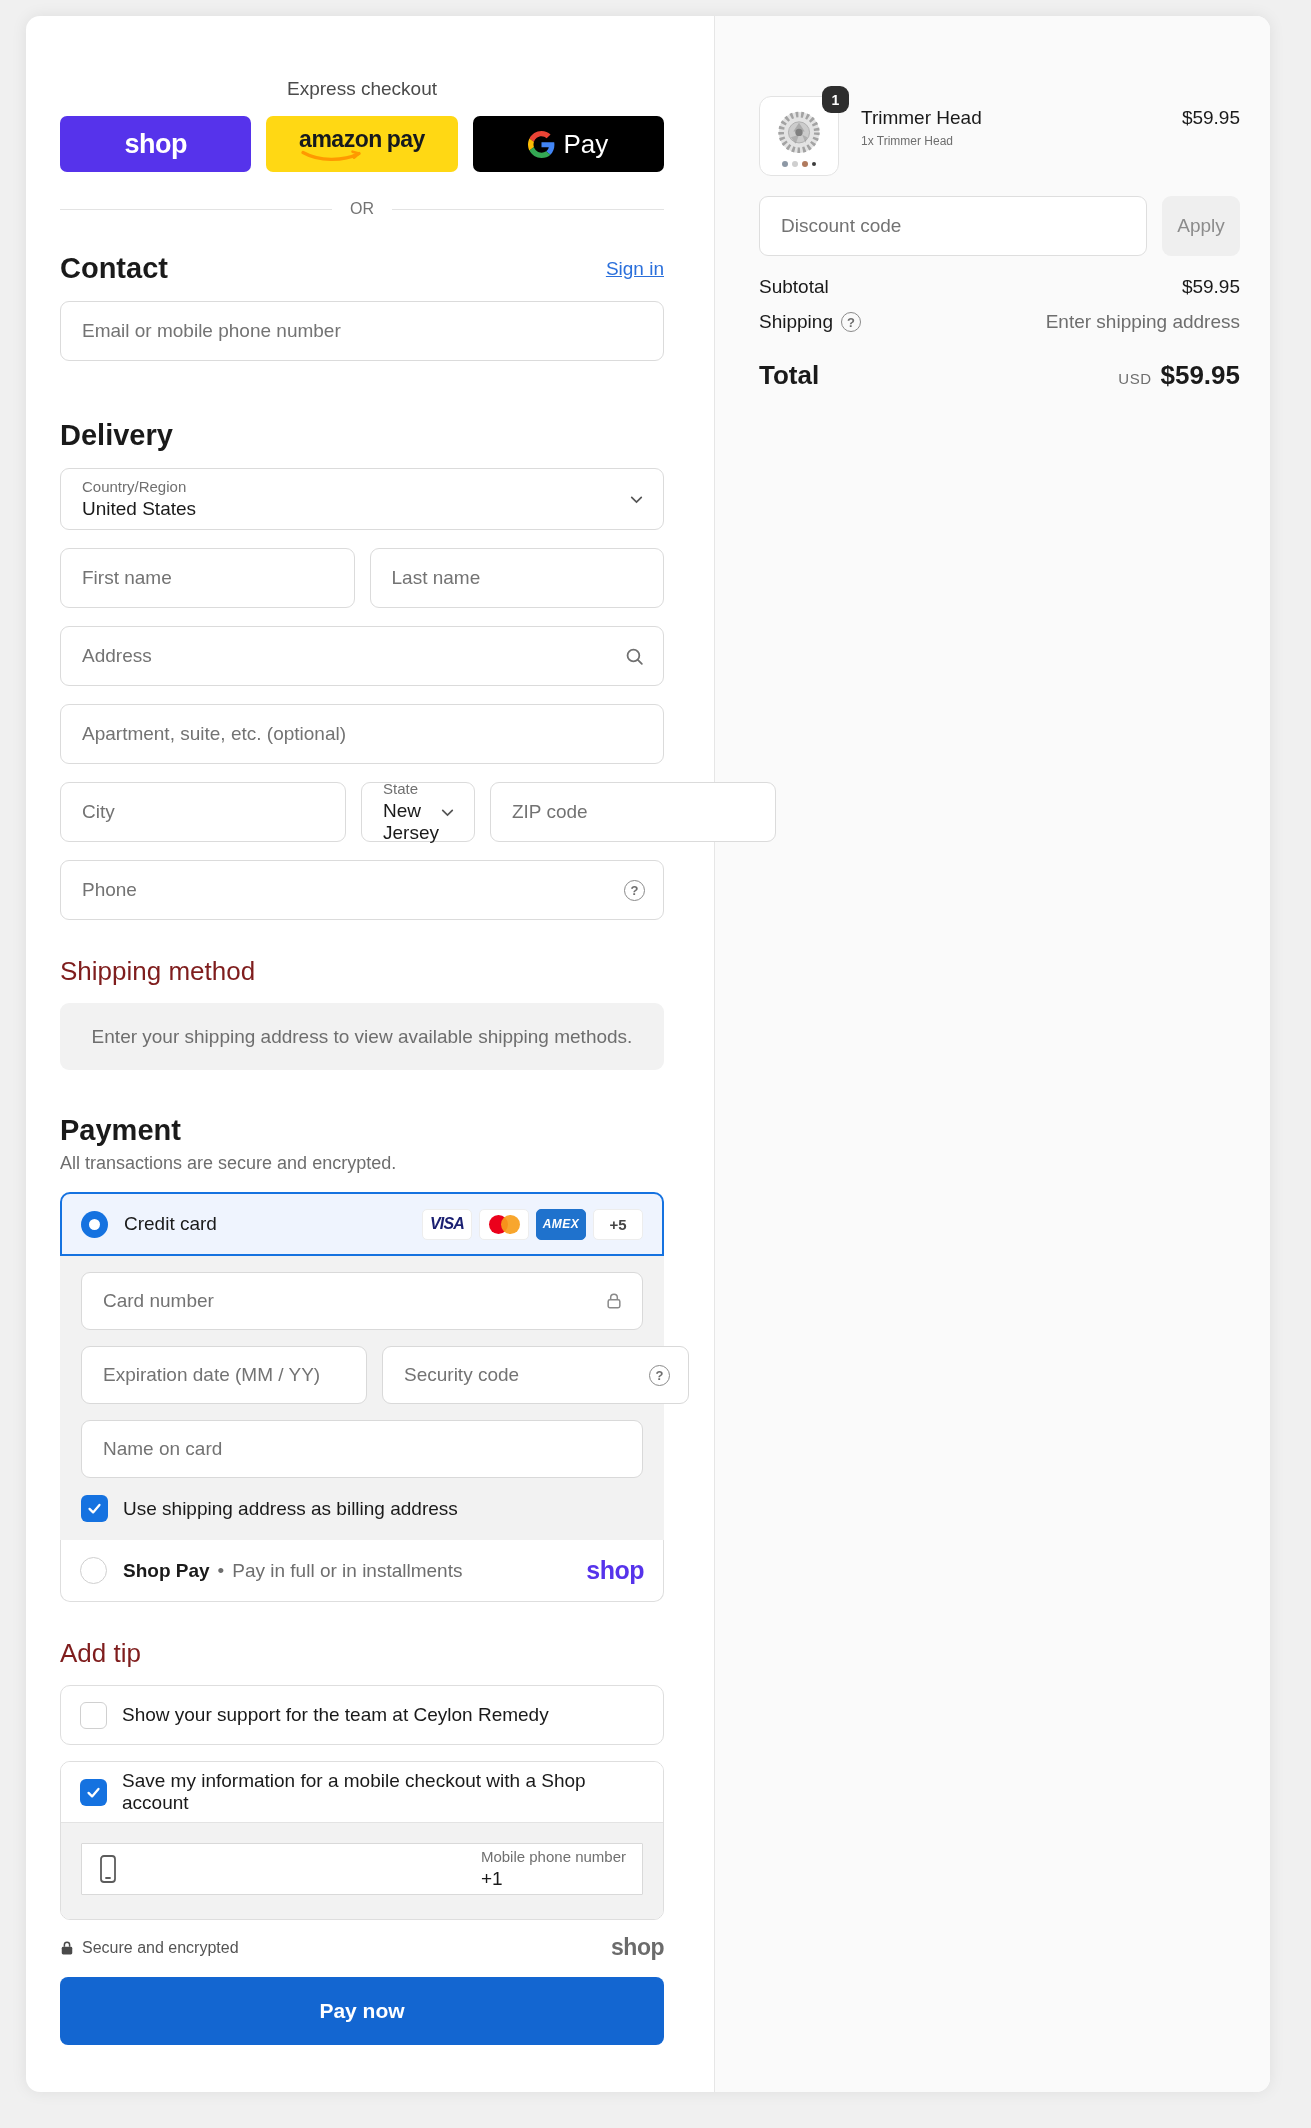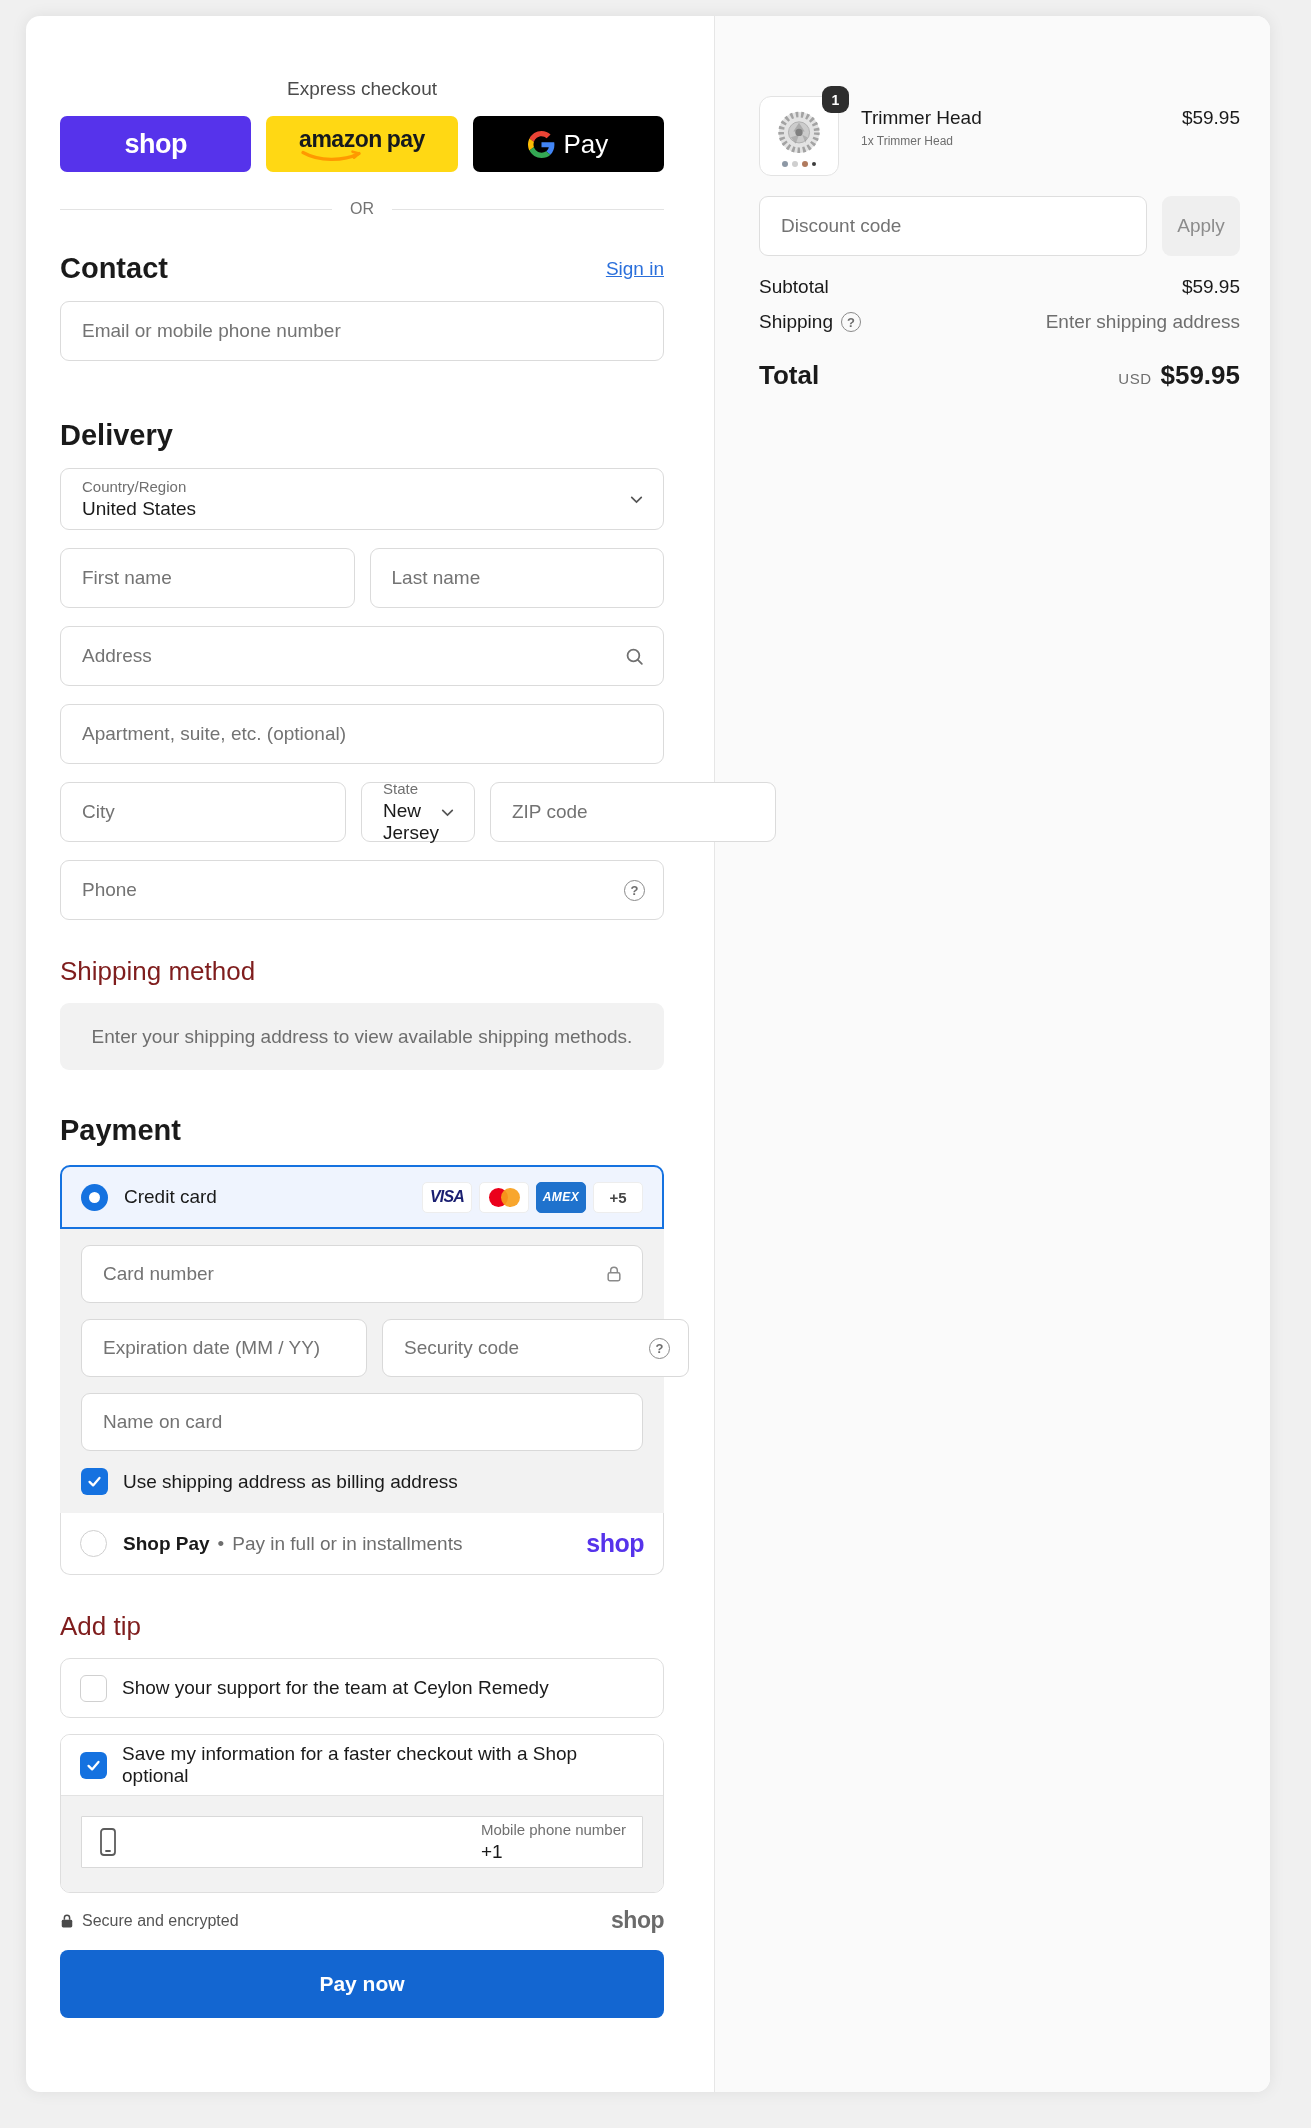--- a/index.html
+++ b/index.html
@@ -273,20 +273,21 @@
     </div>
     <div class="field mt18">
       <input placeholder="Phone" style="">
       <span class="help-icon">?</span>
     </div>
 
     <h3 class="sub" style="margin-top:36px">Shipping method</h3>
     <div class="notice-box">Enter your shipping address to view available shipping methods.</div>
 
     <h1 class="sec" style="margin-top:44px">Payment</h1>
+    <div class="pay-sub">All transactions are secure and encrypted.</div>
 
     <div class="pm-credit">
       <span class="radio-on">
           <span class="dot"></span>
         </span>
       <span class="pm-label">Credit card</span>
       <div class="badges">
         <span class="badge">
             <span class="visa-txt">VISA</span>
           </span>
@@ -351,21 +352,21 @@
       <span class="lbl">Show your support for the team at Ceylon Remedy</span>
     </div>
 
     <div class="remember-box">
       <div class="remember-row1">
         <span class="checkbox-on">
           <svg width="17" height="17" viewBox="0 0 24 24">
               <path d="M5 12.5 L10 17.5 L19 7" stroke="#fff" stroke-width="3.2" fill="none" stroke-linecap="round" stroke-linejoin="round"></path>
             </svg>
         </span>
-        <span class="lbl">Save my information for a faster checkout with a Shop optional</span>
+        <span class="lbl">Save my information for a mobile checkout with a Shop account</span>
       </div>
       <div class="remember-row2">
         <div class="phone-field">
           <svg width="20" height="30" viewBox="0 0 20 30" fill="none" stroke="#5c5c5c" stroke-width="1.8">
               <rect x="3" y="2" width="14" height="26" rx="3"></rect>
               <path d="M8 24 h4" stroke-linecap="round"></path>
             </svg>
           <div class="phone-col">
             <span class="phone-label">Mobile phone number</span>
             <span class="phone-value">+1</span>

